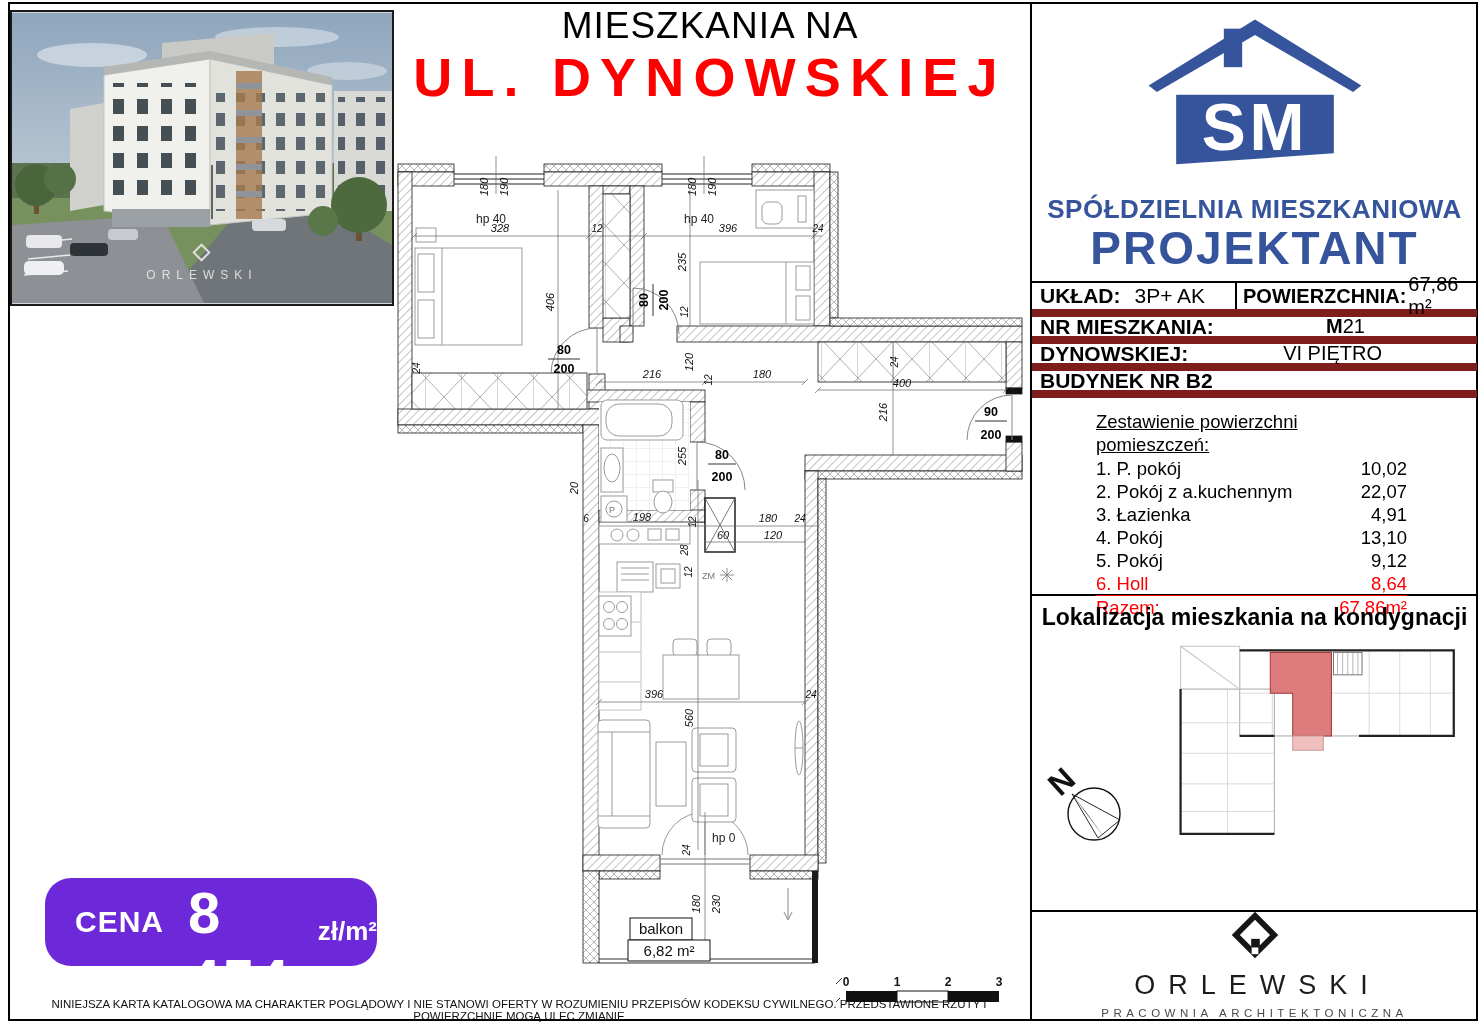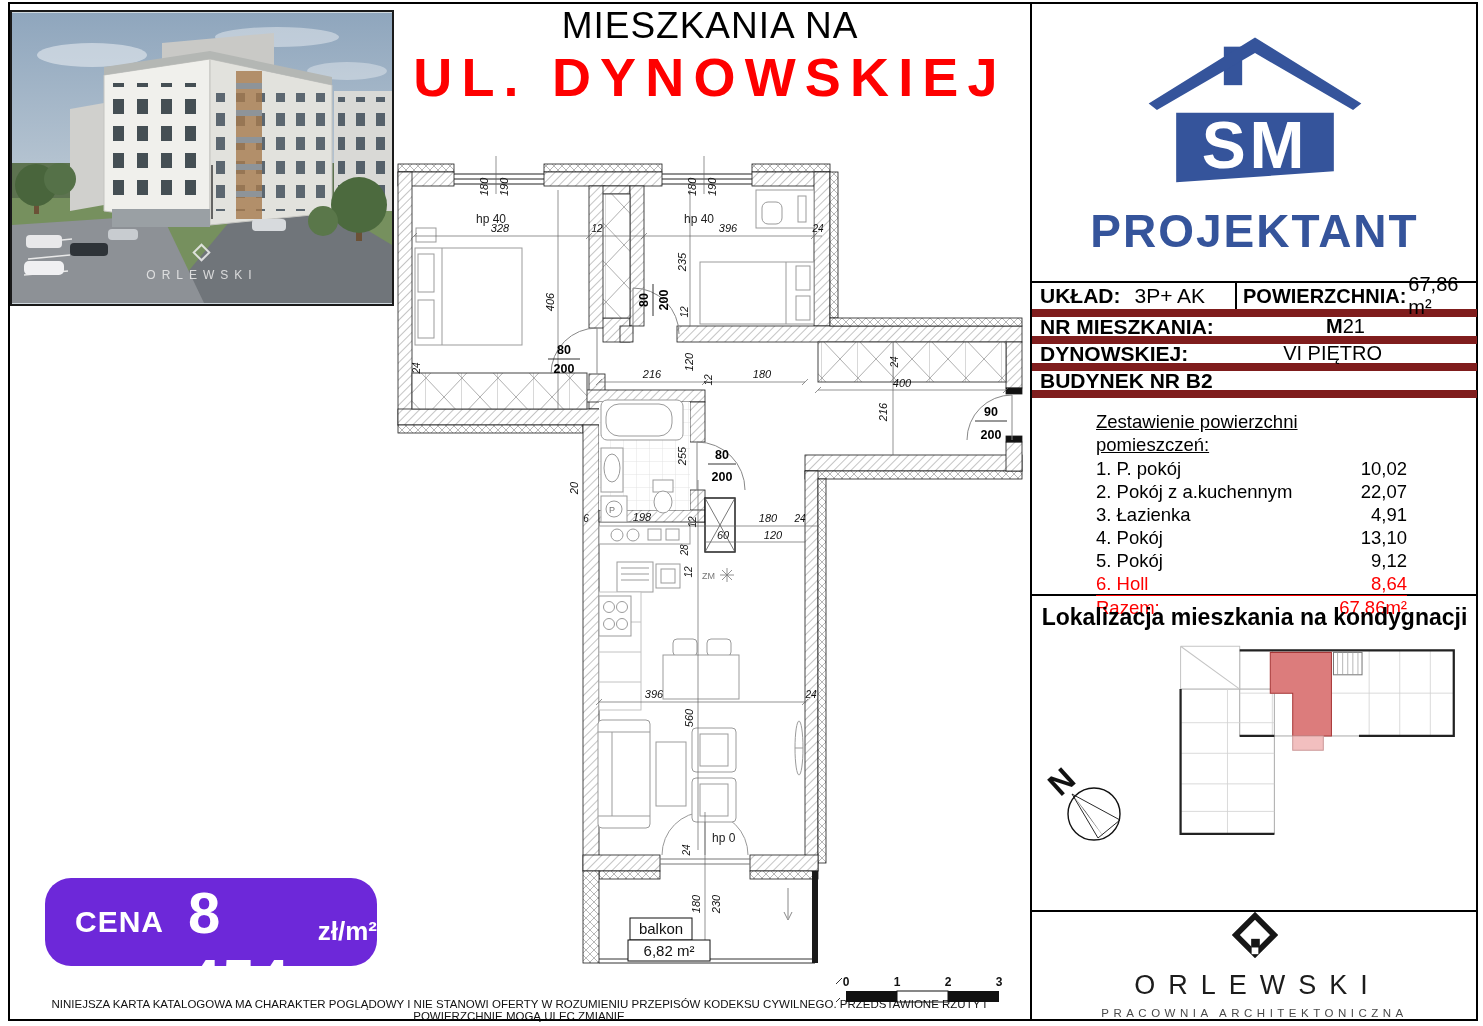--- a/index.html
+++ b/index.html
@@ -435,20 +435,21 @@
 
     <div class="sec sec-logo">
       <svg width="220" height="176" viewBox="0 0 240 192">
         <g fill="#35549b">
           <rect x="86" y="16" width="20" height="42"></rect>
           <polygon points="120,6 236,78 227,85 120,23 13,85 4,78"></polygon>
           <polygon points="34,88 206,88 206,152 34,164"></polygon>
         </g>
         <text x="120" y="148" text-anchor="middle" fill="#fff" style="font:bold 72px 'Liberation Sans',sans-serif;letter-spacing:4px">SM</text>
       </svg>
+      <div class="coop1">SPÓŁDZIELNIA MIESZKANIOWA</div>
       <div class="coop2">PROJEKTANT</div>
     </div>
 
     <div class="drow r1">
       <div class="cell-l">
         <span class="dlab">UKŁAD:</span>
         <span class="dval">3P+ AK</span>
       </div>
       <div class="cell-r">
         <span class="dlab" style="font-size:20px">POWIERZCHNIA:</span>

